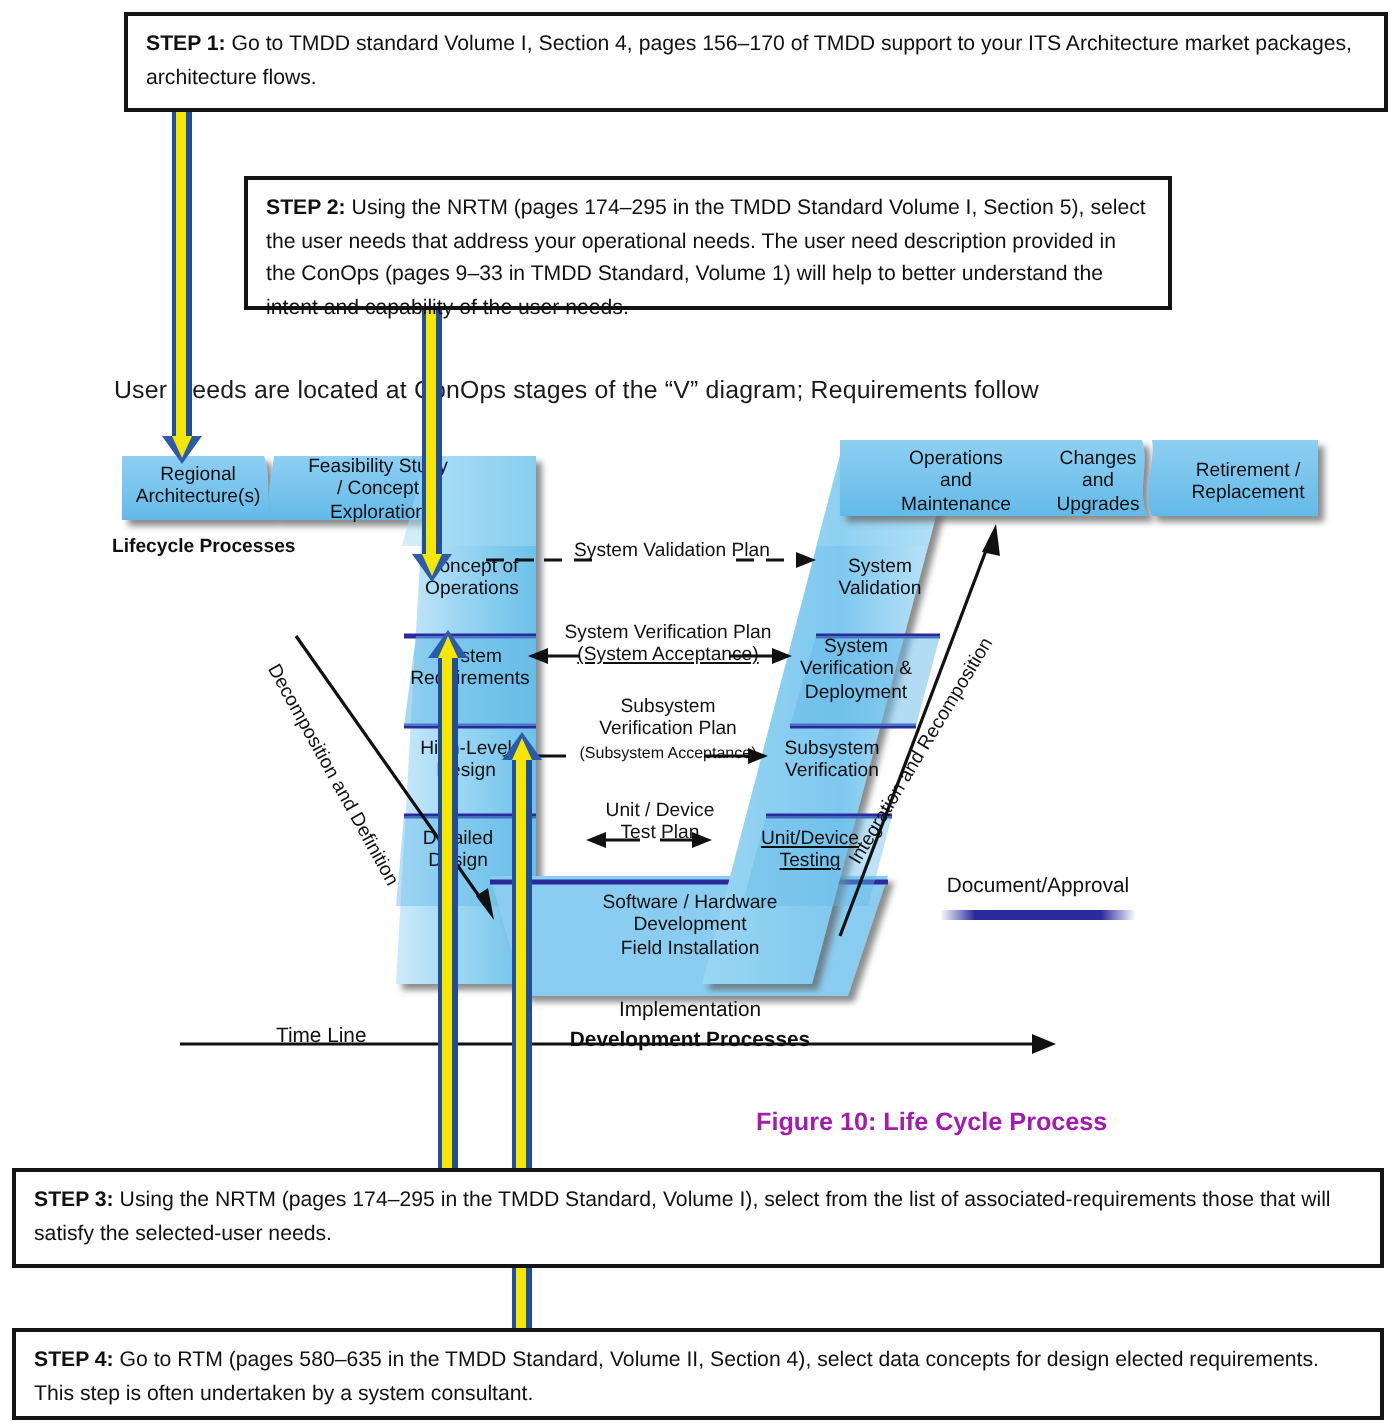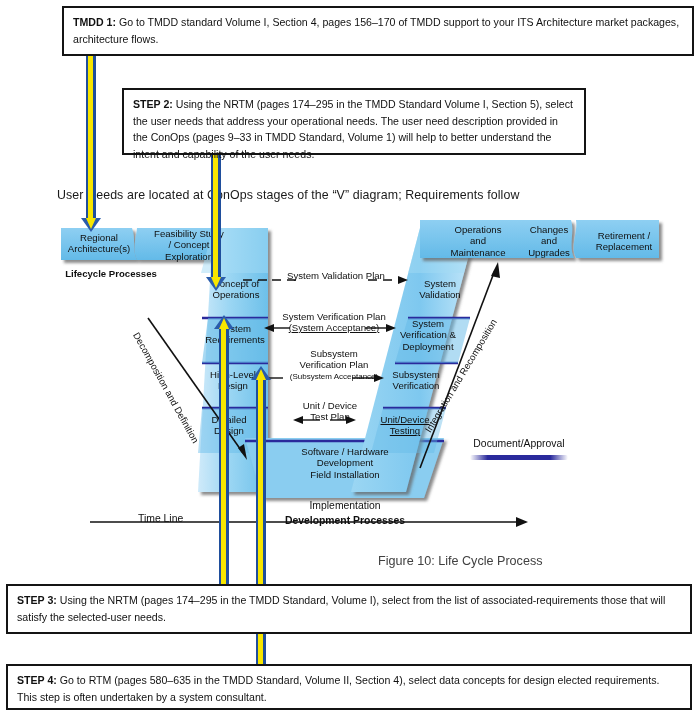--- a/index.html
+++ b/index.html
@@ -147,32 +147,32 @@
     transform-origin: 50% 50%;
     white-space: nowrap;
   }
 
   
   #figure-caption {
     position: absolute;
     left: 378px;
     top: 554px;
     font-size: 12.6px;
-    font-weight: normal;
-    color: #404040;
+    font-weight: bold;
+    color: #a21caf;
     z-index: 20;
   }
 </style>
 </head>
 <body>
 
 <div id="stage">
 
   <div class="step-box" id="step1-box">
-    <span class="lbl">TMDD 1:</span><span> Go to TMDD standard Volume I, Section 4, pages 156–170 of TMDD support to your ITS Architecture market packages, architecture flows.</span>
+    <span class="lbl">STEP 1:</span><span> Go to TMDD standard Volume I, Section 4, pages 156–170 of TMDD support to your ITS Architecture market packages, architecture flows.</span>
   </div>
 
   <div class="step-box" id="step2-box">
     <span class="lbl">STEP 2:</span><span> Using the NRTM (pages 174–295 in the TMDD Standard Volume I, Section 5), select the user needs that address your operational needs. The user need description provided in the ConOps (pages 9–33 in TMDD Standard, Volume 1) will help to better understand the intent and capability of the user needs.</span>
   </div>
 
   <div class="step-box" id="step3-box">
     <span class="lbl">STEP 3:</span><span> Using the NRTM (pages 174–295 in the TMDD Standard, Volume I), select from the list of associated-requirements those that will satisfy the selected-user needs.</span>
   </div>
 
@@ -302,21 +302,21 @@
       <line x1="90" y1="312" x2="520" y2="312" stroke="#111" stroke-width="1.5"></line>
       <polygon points="528,312 516,307 516,317" fill="#111"></polygon>
 
       <rect x="470" y="245" width="98" height="5" fill="url(#docGrad)" rx="2"></rect>
     </svg>
 
     <div class="vlabel" style="left:62px; top:22px; width:74px;">Regional<br>Architecture(s)</div>
 
     <div class="vlabel" style="left:138px; top:18px; width:78px;margin-left:12px;">Feasibility Study<br>/ Concept<br>Exploration</div>
 
-    <div class="vlabel bold" style="left:56px; top:58px; width:110px; text-align:center;">Lifecycle Processes</div>
+    <div class="vlabel bold" style="left:56px; top:58px; width:110px; text-align:left;">Lifecycle Processes</div>
 
     <div class="vlabel" style="left:203px; top:68px; width:66px;">Concept of<br>Operations</div>
     <div class="vlabel" style="left:201px; top:113px; width:68px;">System<br>Requirements</div>
     <div class="vlabel" style="left:198px; top:159px; width:70px;">High-Level<br>Design</div>
     <div class="vlabel" style="left:196px; top:204px; width:66px;">Detailed<br>Design</div>
 
     <div class="vlabel" style="left:371px; top:204px; width:68px;text-decoration:underline;">Unit/Device<br>Testing</div>
     <div class="vlabel" style="left:381px; top:159px; width:70px;">Subsystem<br>Verification</div>
     <div class="vlabel" style="left:392px; top:108px; width:72px;">System<br>Verification &amp;<br>Deployment</div>
     <div class="vlabel" style="left:407px; top:68px; width:66px;">System<br>Validation</div>

